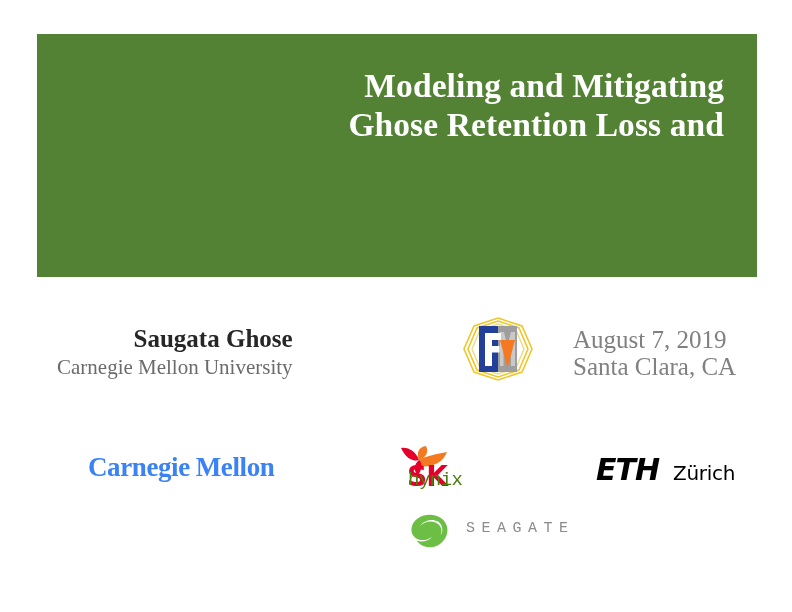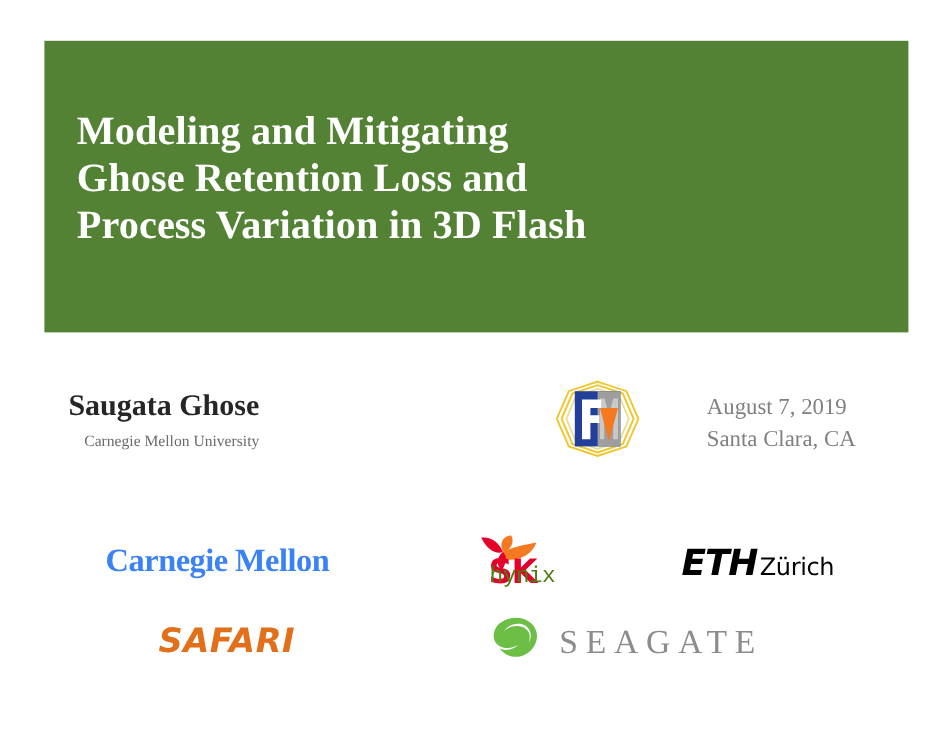--- a/index.html
+++ b/index.html
@@ -21,23 +21,23 @@
     left: 37px;
     top: 34px;
     width: 720px;
     height: 243px;
     background: #548235;
     box-sizing: border-box;
   }
   #title-text {
     position: absolute;
     right: 33px;
-    top: 56px;
+    top: 32px;
     width: 660px;
-    text-align: left;
+    text-align: right;
     color: #ffffff;
     font-family: "Liberation Serif", serif;
     font-weight: bold;
     font-size: 33.5px;
     line-height: 39px;
     letter-spacing: 0.1px;
   }
   #title-text .tline { display: block; white-space: nowrap; }
 
   
@@ -59,21 +59,21 @@
     font-family: "Liberation Serif", serif;
     font-weight: bold;
     font-size: 25px;
     color: #262626;
     line-height: 30px;
     white-space: nowrap;
   }
   #author-affil {
     font-family: "Liberation Serif", serif;
     font-weight: normal;
-    font-size: 13px;
+    font-size: 21px;
     color: #6b6b6b;
     line-height: 25px;
     white-space: nowrap;
     margin-top: 1px;
   }
 
   
   #fms-logo-block {
     position: absolute;
     left: 424px;
@@ -104,25 +104,24 @@
 
   
   #date-block {
     position: absolute;
     left: 573px;
     top: 18px;
     text-align: left;
   }
   #date-line, #place-line {
     font-family: "Liberation Serif", serif;
-    font-size: 19px;
+    font-size: 25px;
     color: #808080;
     line-height: 27px;
     white-space: nowrap;
-    margin-left: 16px;
   }
 
   
   #sponsor-row-1 {
     position: absolute;
     left: 0;
     top: 438px;
     width: 792px;
     height: 62px;
   }
@@ -194,28 +193,29 @@
     top: 14px;
     white-space: nowrap;
   }
   #eth-main {
     font-family: "DejaVu Sans", sans-serif;
     font-weight: bold;
     font-style: italic;
     font-size: 30px;
     color: #000000;
     letter-spacing: -1px;
+    margin-left: 28px;
   }
   #eth-sub {
     font-family: "DejaVu Sans", sans-serif;
     font-weight: normal;
     font-size: 20px;
     color: #000000;
     letter-spacing: -0.3px;
-    margin-left: 2px;
+    margin-left: 14px;
   }
 
   
   #logo-safari {
     position: absolute;
     left: 132px;
     top: 12px;
     font-family: "DejaVu Sans", sans-serif;
     font-weight: bold;
     font-style: italic;
@@ -237,36 +237,35 @@
     position: absolute;
     left: 0px;
     top: 1px;
     width: 44px;
     height: 42px;
   }
   #seagate-word {
     position: absolute;
     left: 58px;
     top: 9px;
-    font-family: Liberation Serif, serif;
+    font-family: Liberation Mono, monospace;
     font-weight: normal;
-    font-size: 28px;
+    font-size: 15px;
     color: #8C8C8C;
     letter-spacing: 6.5px;
     white-space: nowrap;
   }
 </style>
 </head>
 <body>
 
 <div id="title-banner">
   <div id="title-text">
     <span class="tline">Modeling and Mitigating</span>
     <span class="tline">Ghose Retention Loss and</span>
-    <span class="tline">Process Variation in 3D Flash</span>
   </div>
 </div>
 
 <div id="info-band">
 
   <div id="author-block">
     <div id="author-name">Saugata Ghose</div>
     <div id="author-affil">Carnegie Mellon University</div>
   </div>
 
@@ -313,21 +312,20 @@
   </div>
 
   <div id="logo-eth">
     <span id="eth-main">ETH</span><span id="eth-sub">Zürich</span>
   </div>
 
 </div>
 
 <div id="sponsor-row-2">
 
-  <div id="logo-safari">SAFARI</div>
 
   <div id="logo-seagate">
     <svg id="seagate-mark" viewBox="0 0 44 42" xmlns="http://www.w3.org/2000/svg">
       <path d="M33.5 6.5 C27 1.5, 16 1.5, 9 7 C2.5 12, 1.5 21, 7 25.5
                C12 29.5, 19 28.5, 24 25 C20.5 29, 13.5 31, 8.5 28.5
                C12.5 34.5, 21 37, 28.5 34 C36.5 30.5, 41 22, 39 14.5
                C37.8 10.2, 35.6 8, 33.5 6.5 Z
                M30 9.5 C34.5 12.5, 35.8 19, 32.5 23.5
                C35 17.5, 32.5 12.5, 27.5 10.5
                C22.5 8.5, 16 10, 12 14 C15.5 8.5, 24 6, 30 9.5 Z" fill="#6CBE45"></path>

